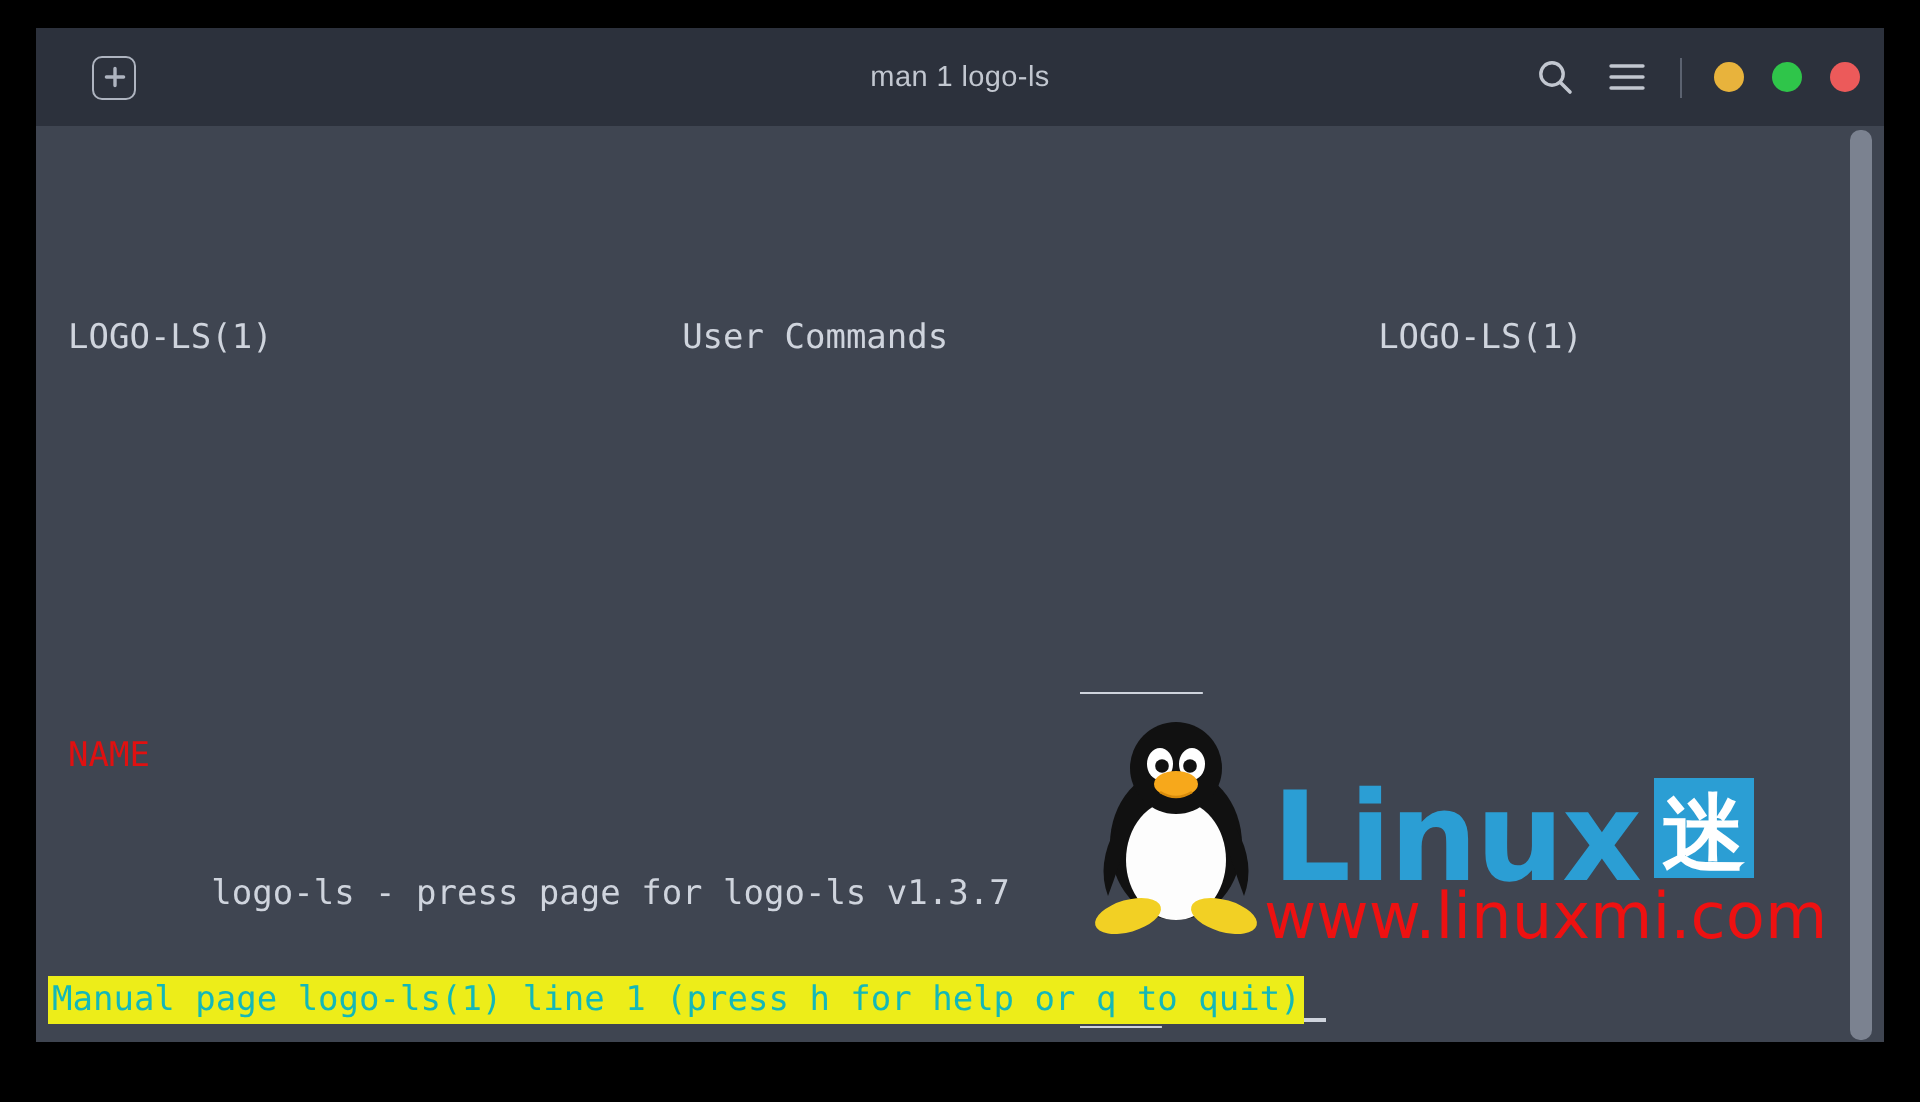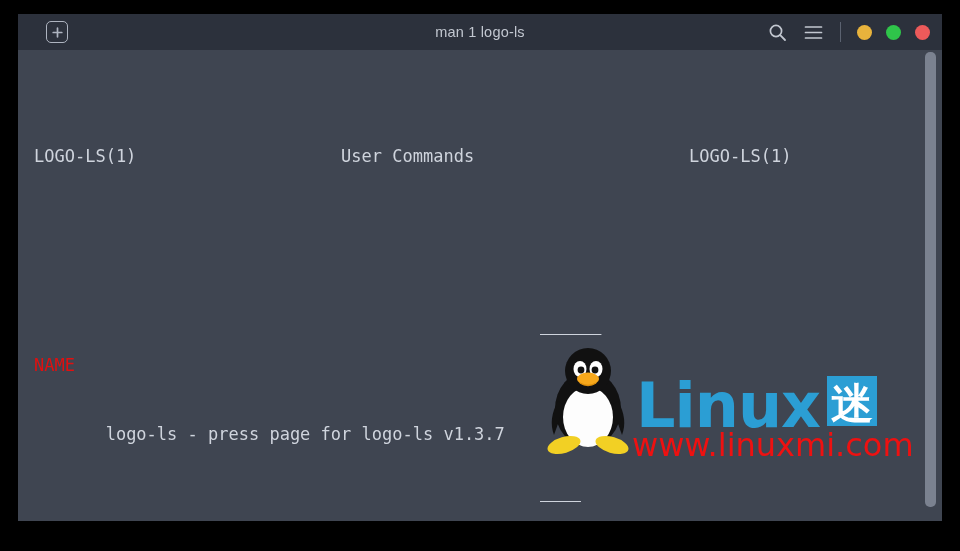--- a/index.html
+++ b/index.html
@@ -19,21 +19,21 @@
     top: 14px;
     width: 924px;
     height: 507px;
     background: #3f4551;
     overflow: hidden;
   }
 
   
   #titlebar {
     position: relative;
-    height: 36px;
+    height: 49px;
     background: #2c313c;
     display: flex;
     align-items: center;
     padding: 0 12px 0 28px;
   }
 
   .tb-left { display: flex; align-items: center; gap: 8px; width: 160px; }
   .tb-center {
     position: absolute;
     left: 0; right: 0;
@@ -267,20 +267,24 @@
         <text x="96" y="88" font-family="'DejaVu Sans', sans-serif" font-size="62" font-weight="bold" fill="#2b9ed4" letter-spacing="-1">Linux</text>
 
         <rect x="287" y="37" width="50" height="50" fill="#2b9ed4"></rect>
         <text x="312" y="79" text-anchor="middle" font-family="'DejaVu Sans', sans-serif" font-size="42" font-weight="bold" fill="#ffffff">迷</text>
 
         <text x="92" y="117" font-family="'DejaVu Sans', sans-serif" font-size="32" fill="#ee1111">www.linuxmi.com</text>
       </svg>
     </div>
 
     
+    <div id="statusline">
+      <span id="status-text">Manual page logo-ls(1) line 1 (press h for help or q to quit)</span>
+      <span id="status-cursor"></span>
+    </div>
 
     
     <div id="scrollbar-track">
       <div id="scrollbar-thumb"></div>
     </div>
 
   </div>
 </div>
 
 </body></html>

